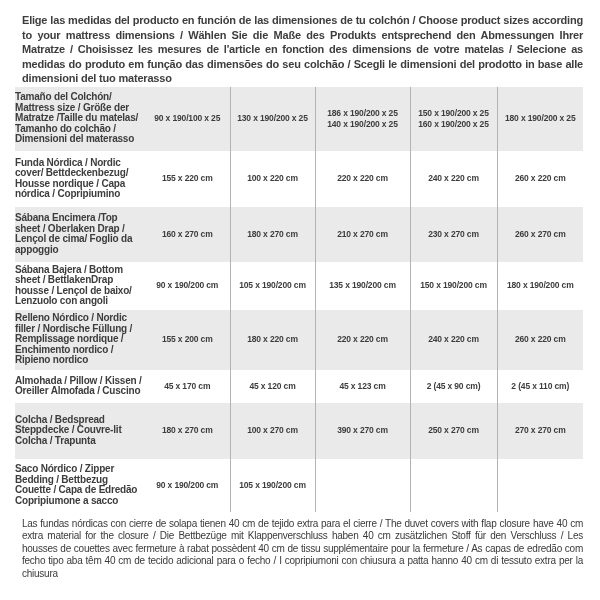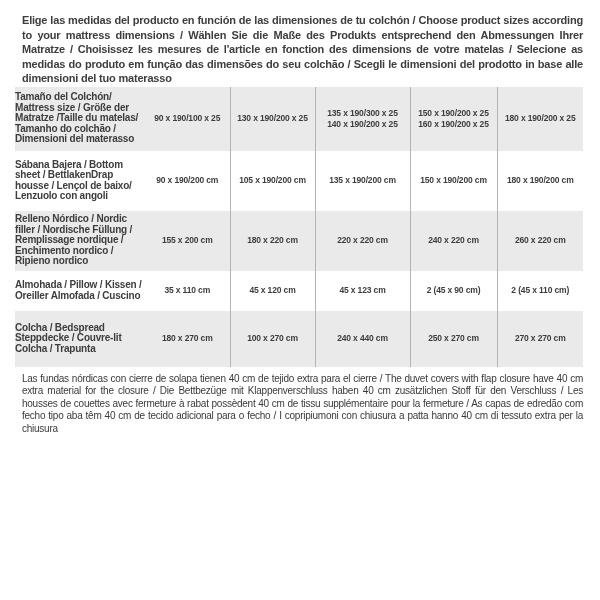--- a/index.html
+++ b/index.html
@@ -74,56 +74,80 @@
         <col style="width:85px">
       <col style="width:95px">
         <col style="width:87px">
         <col style="width:86px">
     </colgroup>
     <tbody>
       <tr class="trow" style="height:64px">
         <td class="lbl">Tamaño del Colchón/ Mattress size / Größe der Matratze /Taille du matelas/ Tamanho do colchão / Dimensioni del materasso</td>
         <td class="val">90 x 190/100 x 25</td>
         <td class="val">130 x 190/200 x 25</td>
-        <td class="val">135 x 190/300 x 25
+        <td class="val">186 x 190/200 x 25
 140 x 190/200 x 25</td>
         <td class="val">150 x 190/200 x 25
 160 x 190/200 x 25</td>
         <td class="val">180 x 190/200 x 25</td>
       </tr>
-      <tr class="trow" style="height:60px">
+      <tr class="trow" style="height:56px">
+        <td class="lbl">Funda Nórdica / Nordic cover/ Bettdeckenbezug/ Housse nordique / Capa nórdica / Copripiumino</td>
+        <td class="val">155 x 220 cm</td>
+        <td class="val">100 x 220 cm</td>
+        <td class="val">220 x 220 cm</td>
+        <td class="val">240 x 220 cm</td>
+        <td class="val">260 x 220 cm</td>
+      </tr>
+      <tr class="trow" style="height:55px">
+        <td class="lbl">Sábana Encimera /Top sheet / Oberlaken Drap / Lençol de cima/ Foglio da appoggio</td>
+        <td class="val">160 x 270 cm</td>
+        <td class="val">180 x 270 cm</td>
+        <td class="val">210 x 270 cm</td>
+        <td class="val">230 x 270 cm</td>
+        <td class="val">260 x 270 cm</td>
+      </tr>
+      <tr class="trow" style="height:48px">
         <td class="lbl">Sábana Bajera / Bottom sheet / BettlakenDrap housse / Lençol de baixo/ Lenzuolo con angoli</td>
         <td class="val">90 x 190/200 cm</td>
         <td class="val">105 x 190/200 cm</td>
         <td class="val">135 x 190/200 cm</td>
         <td class="val">150 x 190/200 cm</td>
         <td class="val">180 x 190/200 cm</td>
       </tr>
       <tr class="trow" style="height:60px">
         <td class="lbl">Relleno Nórdico / Nordic filler / Nordische Füllung / Remplissage nordique / Enchimento nordico / Ripieno nordico</td>
         <td class="val">155 x 200 cm</td>
         <td class="val">180 x 220 cm</td>
         <td class="val">220 x 220 cm</td>
         <td class="val">240 x 220 cm</td>
         <td class="val">260 x 220 cm</td>
       </tr>
-      <tr class="trow" style="height:40px">
+      <tr class="trow" style="height:33px">
         <td class="lbl">Almohada / Pillow / Kissen / Oreiller Almofada / Cuscino</td>
-        <td class="val">35 x 110 cm</td>
+        <td class="val">45 x 170 cm</td>
         <td class="val">45 x 120 cm</td>
         <td class="val">45 x 123 cm</td>
         <td class="val">2 (45 x 90 cm)</td>
         <td class="val">2 (45 x 110 cm)</td>
       </tr>
       <tr class="trow" style="height:56px">
         <td class="lbl">Colcha / Bedspread Steppdecke / Couvre-lit Colcha / Trapunta</td>
         <td class="val">180 x 270 cm</td>
         <td class="val">100 x 270 cm</td>
-        <td class="val">240 x 440 cm</td>
+        <td class="val">390 x 270 cm</td>
         <td class="val">250 x 270 cm</td>
         <td class="val">270 x 270 cm</td>
+      </tr>
+      <tr class="trow" style="height:53px">
+        <td class="lbl">Saco Nórdico / Zipper Bedding / Bettbezug Couette / Capa de Edredão Copripiumone a sacco</td>
+        <td class="val">90 x 190/200 cm</td>
+        <td class="val">105 x 190/200 cm</td>
+        <td class="val"></td>
+        <td class="val"></td>
+        <td class="val"></td>
       </tr>
     </tbody>
   </table>
 
   <p class="footnote">Las fundas nórdicas con cierre de solapa tienen 40 cm de tejido extra para el cierre / The duvet covers with flap closure have 40 cm extra material for the closure / Die Bettbezüge mit Klappenverschluss haben 40 cm zusätzlichen Stoff für den Verschluss / Les housses de couettes avec fermeture à rabat possèdent 40 cm de tissu supplémentaire pour la fermeture / As capas de edredão com fecho tipo aba têm 40 cm de tecido adicional para o fecho / I copripiumoni con chiusura a patta hanno 40 cm di tessuto extra per la chiusura</p>
 
 </div>
 
 </body></html>

